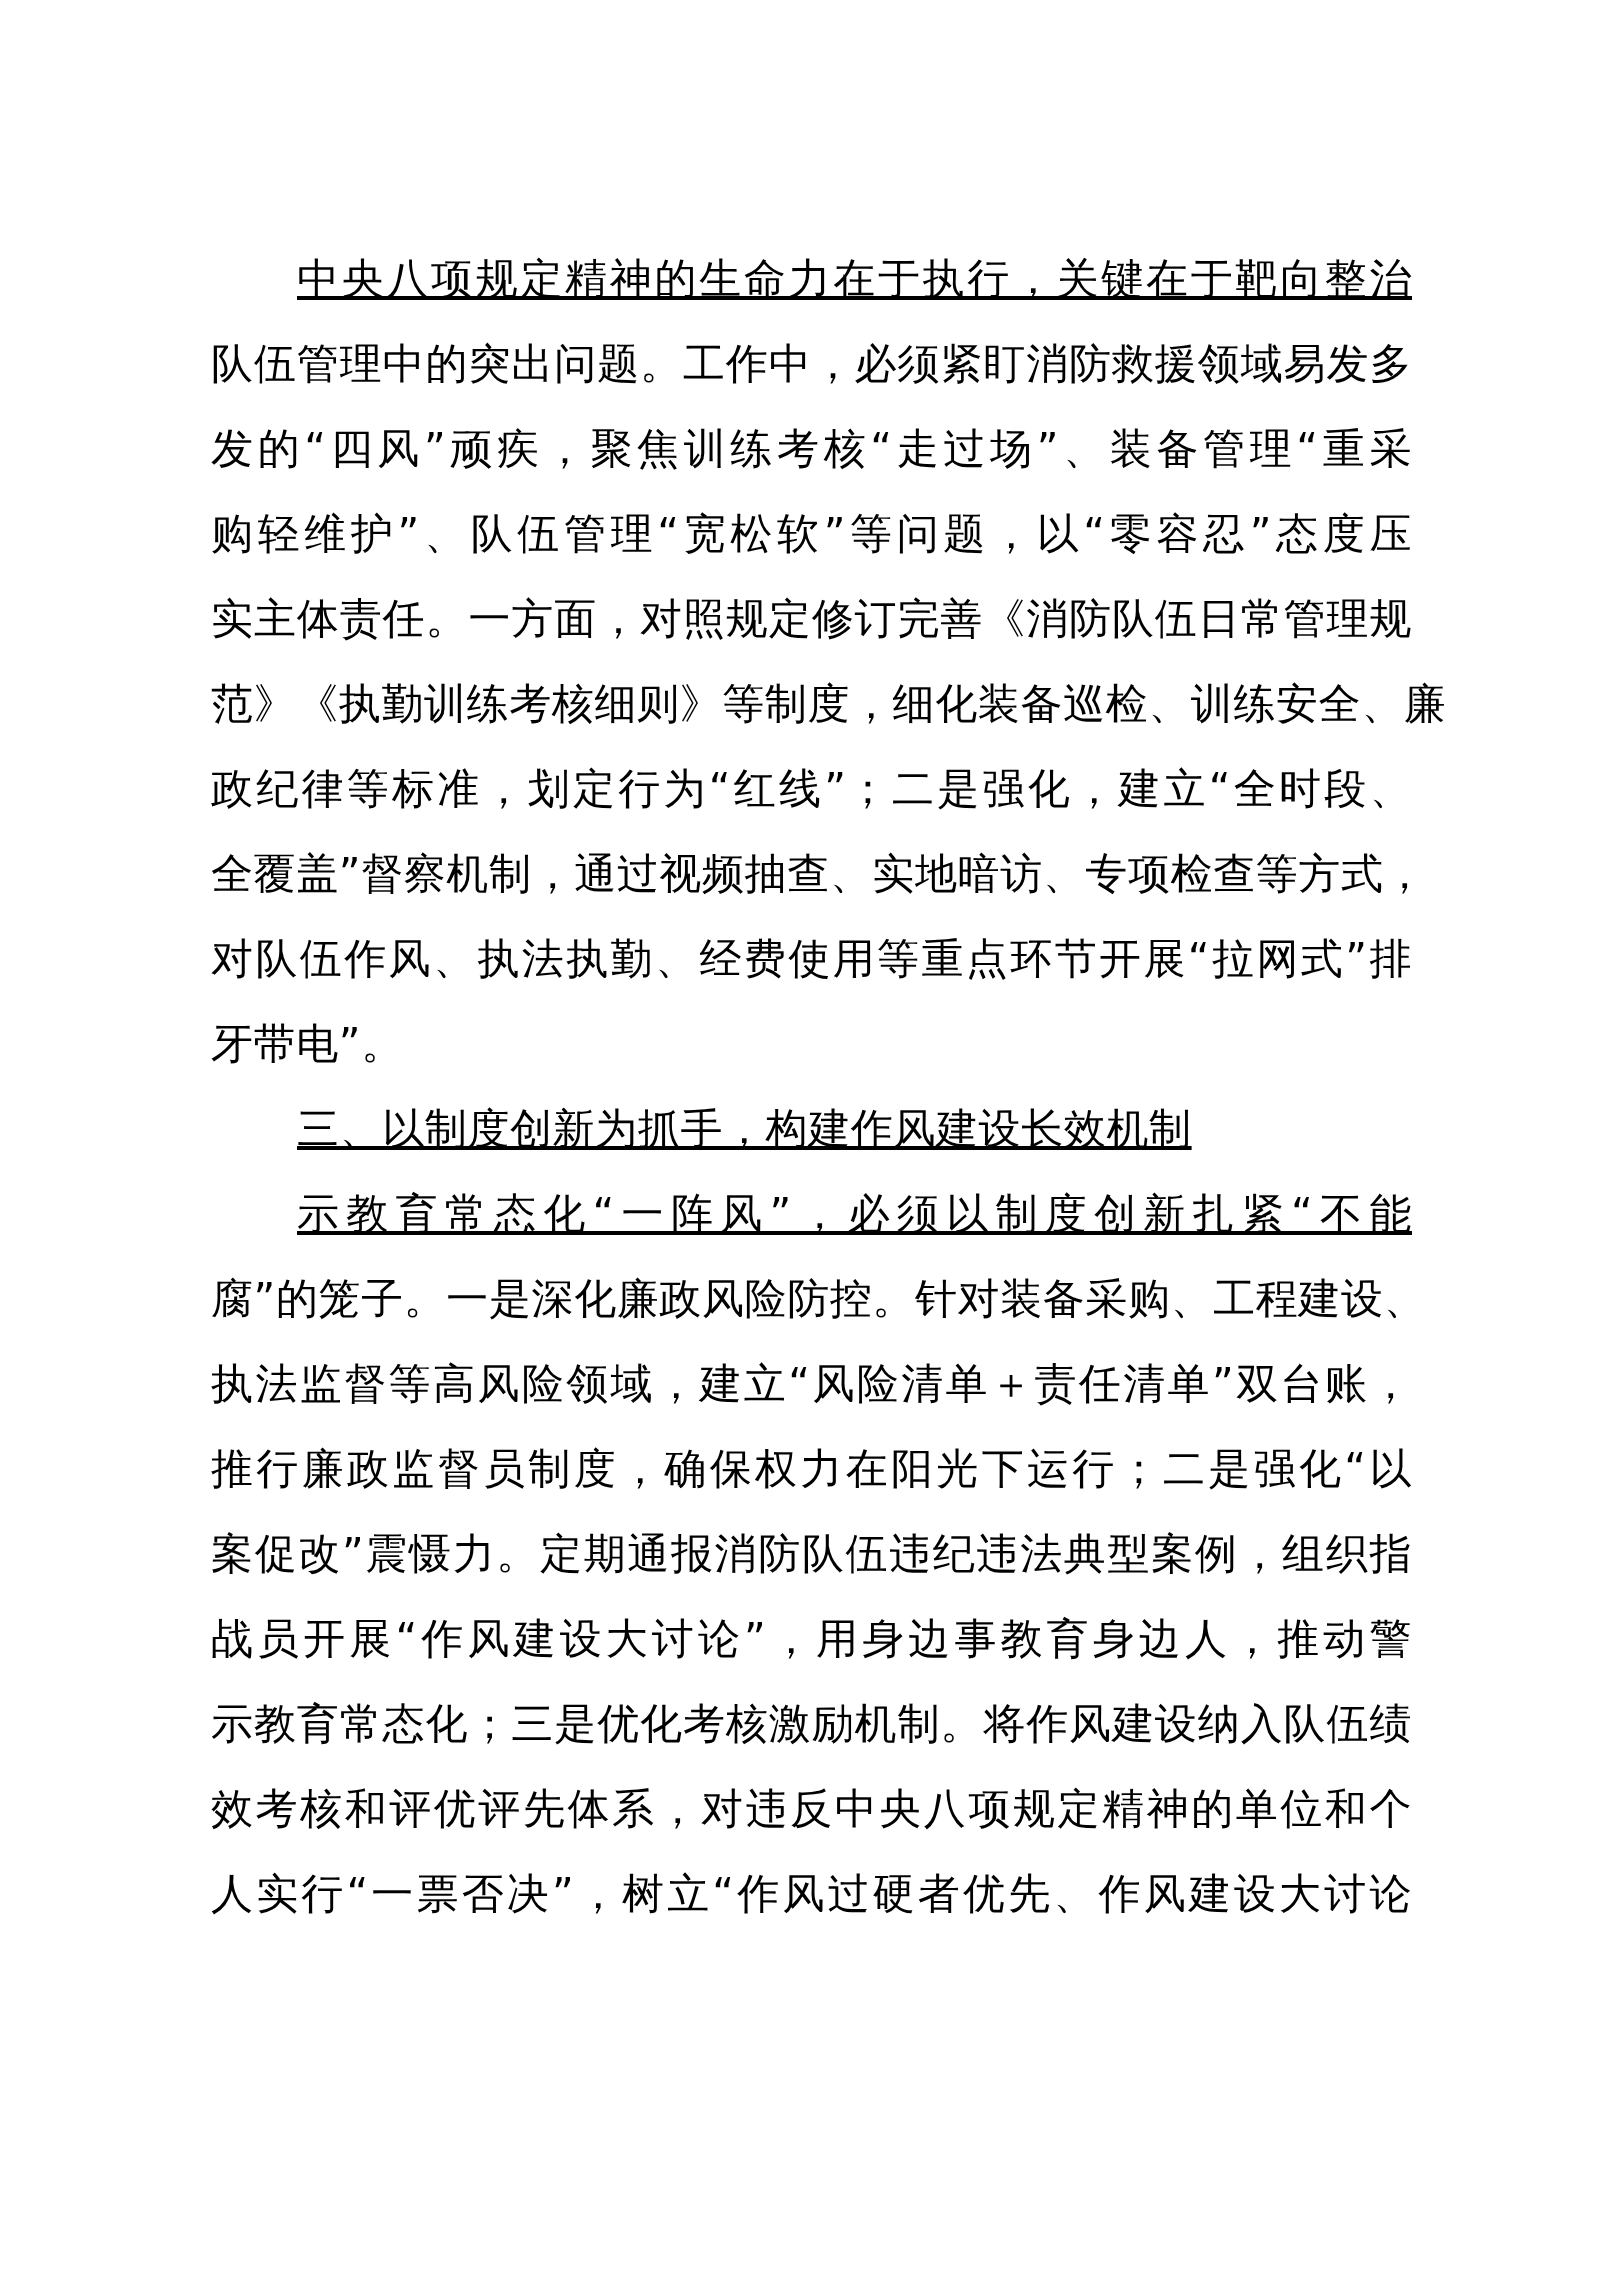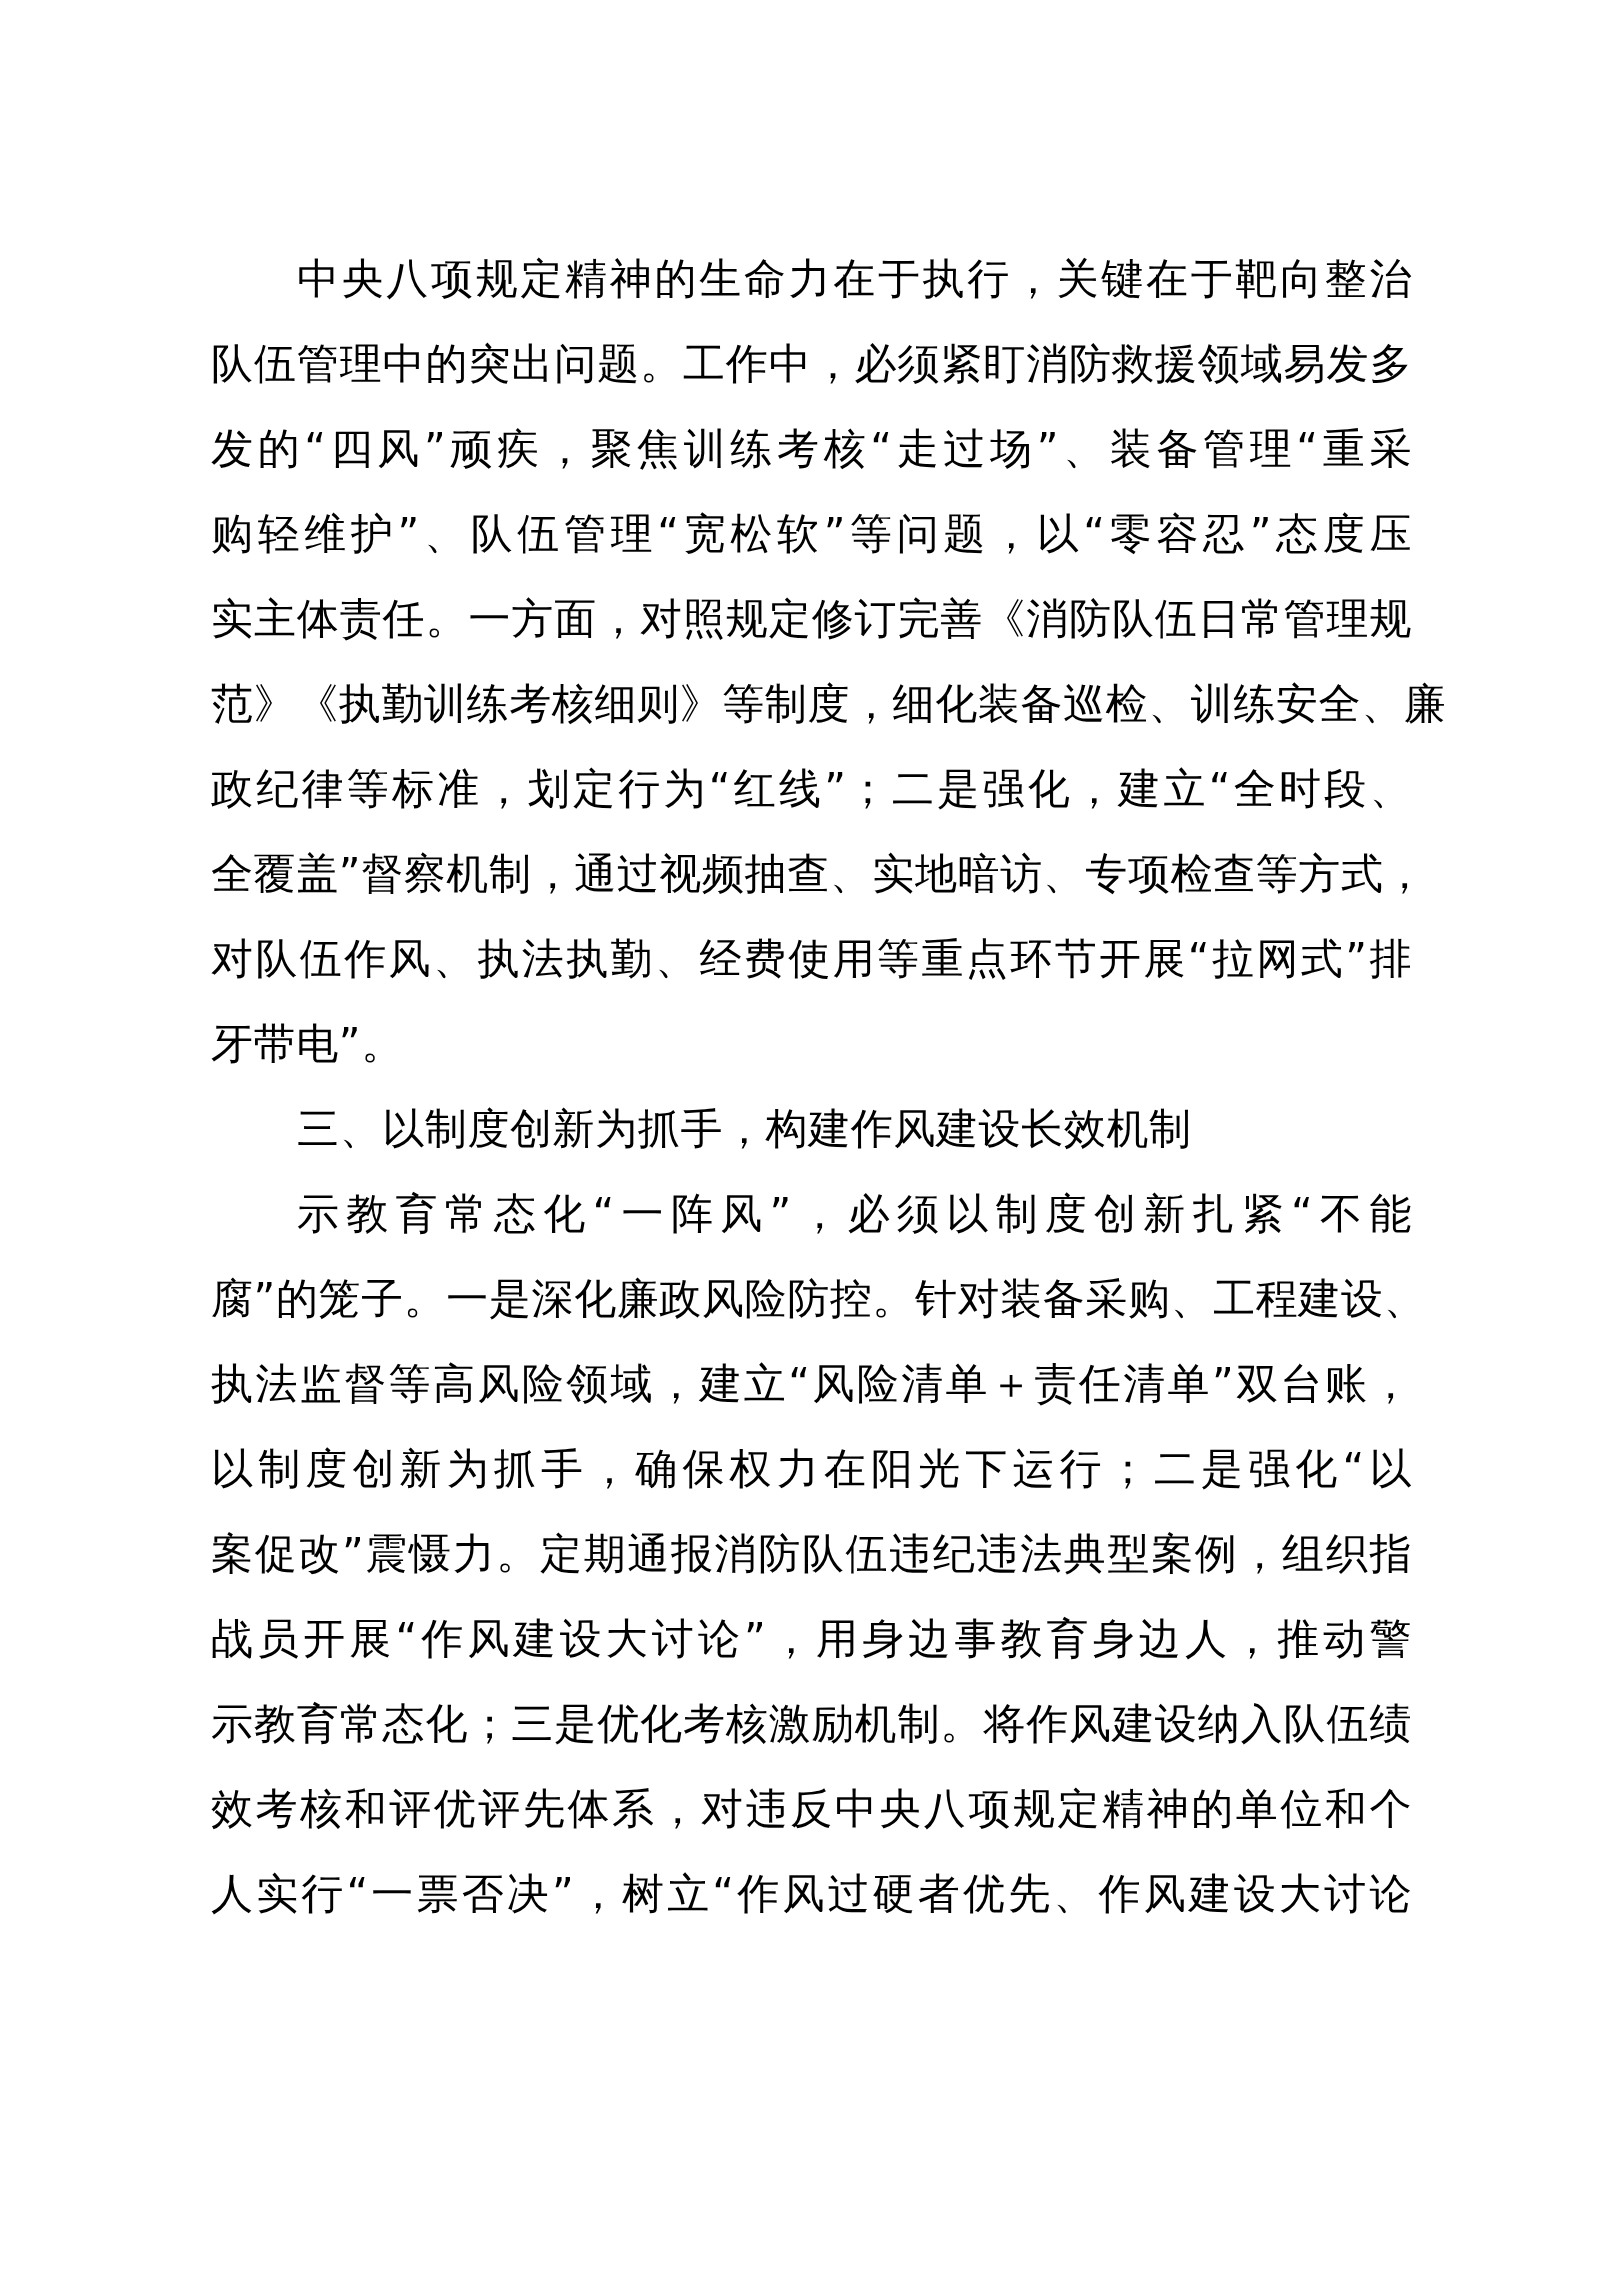--- a/index.html
+++ b/index.html
@@ -28,20 +28,21 @@
       white-space: nowrap;
       overflow: visible;
       letter-spacing: 0.6px;
     }
     .line.justify {
       text-align: justify;
       text-align-last: justify;
     }
     .indent {
       padding-left: 86px;
+      text-decoration: underline;
     }
     .heading {
       font-weight: normal;
     }
   </style>
 </head>
 <body>
 
 <div class="page">
 
@@ -57,21 +58,21 @@
     <div class="line justify">对队伍作风、执法执勤、经费使用等重点环节开展“拉网式”排</div>
     <div class="line">牙带电”。</div>
   </div>
 
   <div class="line indent heading">三、以制度创新为抓手，构建作风建设长效机制</div>
 
   <div>
     <div class="line justify indent">示教育常态化“一阵风”，必须以制度创新扎紧“不能</div>
     <div class="line justify">腐”的笼子。一是深化廉政风险防控。针对装备采购、工程建设、</div>
     <div class="line justify">执法监督等高风险领域，建立“风险清单＋责任清单”双台账，</div>
-    <div class="line justify">以制度创新为抓手，确保权力在阳光下运行；二是强化“以</div>
+    <div class="line justify">推行廉政监督员制度，确保权力在阳光下运行；二是强化“以</div>
     <div class="line justify">案促改”震慑力。定期通报消防队伍违纪违法典型案例，组织指</div>
     <div class="line justify">战员开展“作风建设大讨论”，用身边事教育身边人，推动警</div>
     <div class="line justify">示教育常态化；三是优化考核激励机制。将作风建设纳入队伍绩</div>
     <div class="line justify">效考核和评优评先体系，对违反中央八项规定精神的单位和个</div>
     <div class="line justify">人实行“一票否决”，树立“作风过硬者优先、作风建设大讨论</div>
   </div>
 
 </div>
 
 

